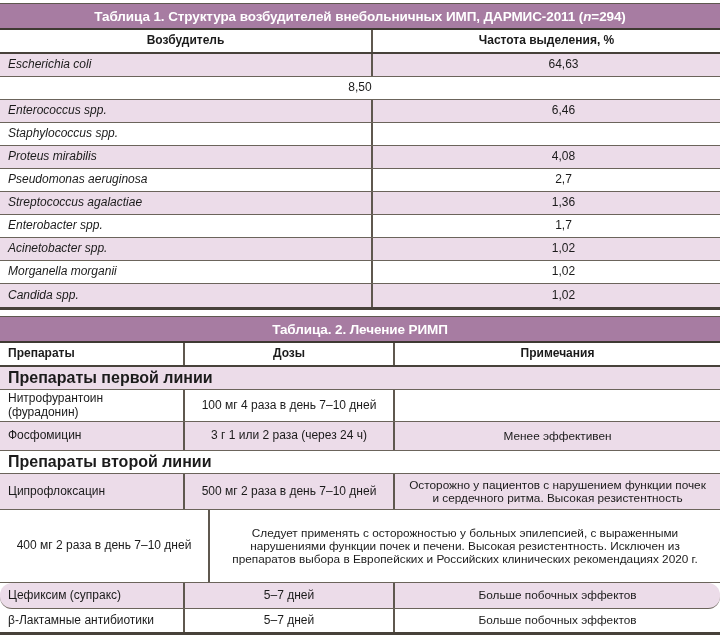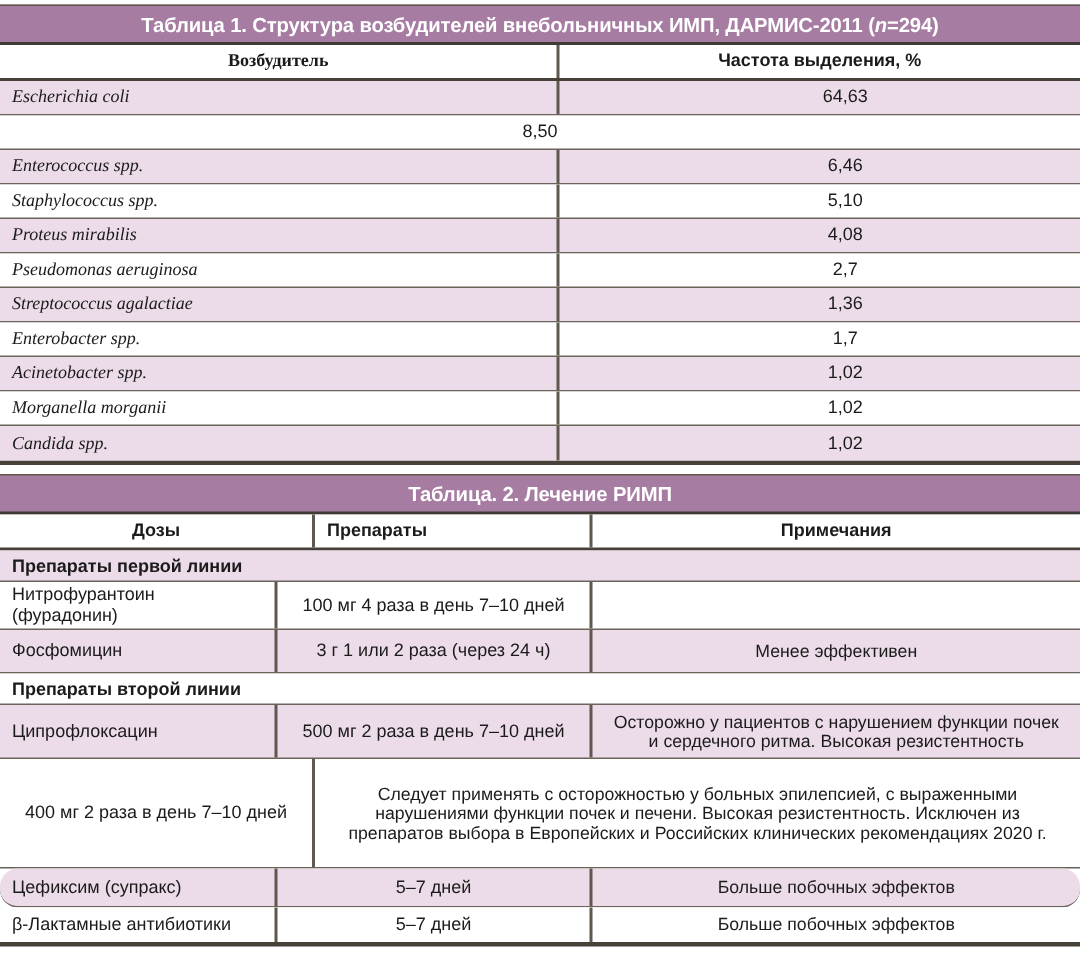--- a/index.html
+++ b/index.html
@@ -42,39 +42,39 @@
   }
   .c-center { justify-content: center; text-align: center; }
   .c-left   { justify-content: flex-start; text-align: left; }
   .v-border { border-right: 2px solid #5f584f; }
   .row { display: flex; border-bottom: 1px solid #6b645b; }
   .row:last-child { border-bottom: none; }
   .bg-pink  { background: #ecdce9; }
   .bg-white { background: #ffffff; }
 
   
-  .t1-col1 { width: 373px; font-family: Liberation Serif, serif; }
+  .t1-col1 { width: 373px; }
   .t1-col2 { flex: 1; }
   .t1 .row { min-height: 23px; gap: 34px; }
   .t1 .hdr-row .cell { min-height: 22px; justify-content: center; }
   .pathogen { font-style: italic; }
 
   
   .gap { height: 6px; background: #ffffff; }
 
   
   .t2-col1 { width: 185px; }
   .t2-col2 { width: 210px; }
   .t2-col3 { flex: 1; }
   .t2 .hdr-row .cell { min-height: 22px; }
   .section-row {
     display: flex; align-items: center;
     border-bottom: 1px solid #6b645b;
     font-weight: bold;
-    font-size: 12px;
+    font-size: 16px;
     padding: 2px 8px;
     min-height: 21px;
   }
   .notes { font-size: 11.8px; line-height: 13px; padding: 3px 12px; }
   .r-nitro  { min-height: 28px; }
   .r-fosfo  { min-height: 29px; }
   .r-cipro  { min-height: 36px; }
   .r-norflo { min-height: 73px; }
   .r-cefix  { min-height: 26px; border-radius: 12px; }
   .r-beta   { min-height: 23px; }
@@ -100,21 +100,20 @@
     </div>
     <div class="row bg-white">
       <div class="cell c-center t1-col2">8,50</div>
     </div>
     <div class="row bg-pink">
       <div class="cell c-left t1-col1 v-border pathogen">Enterococcus spp.</div>
       <div class="cell c-center t1-col2">6,46</div>
     </div>
     <div class="row bg-white">
       <div class="cell c-left t1-col1 v-border pathogen">Staphylococcus spp.</div>
-      <div class="cell c-center t1-col2">5,10</div>
     </div>
     <div class="row bg-pink">
       <div class="cell c-left t1-col1 v-border pathogen">Proteus mirabilis</div>
       <div class="cell c-center t1-col2">4,08</div>
     </div>
     <div class="row bg-white">
       <div class="cell c-left t1-col1 v-border pathogen">Pseudomonas aeruginosa</div>
       <div class="cell c-center t1-col2">2,7</div>
     </div>
     <div class="row bg-pink">
@@ -140,22 +139,22 @@
   </div>
 
   <div class="gap"></div>
 
   <div class="tbl t2">
     <div class="title-bar">
       <span>Таблица. 2. Лечение РИМП</span>
     </div>
 
     <div class="hdr-row">
+      <div class="cell c-left t2-col1 v-border">Препараты</div>
       <div class="cell c-center t2-col2 v-border">Дозы</div>
-      <div class="cell c-left t2-col1 v-border">Препараты</div>
       <div class="cell c-center t2-col3">Примечания</div>
     </div>
 
     <div class="section-row bg-pink">Препараты первой линии</div>
 
     <div class="row bg-white r-nitro">
       <div class="cell c-left t2-col1 v-border">Нитрофурантоин (фурадонин)</div>
       <div class="cell c-center t2-col2 v-border">100 мг 4 раза в день 7–10 дней</div>
       <div class="cell c-center t2-col3 notes"></div>
     </div>

